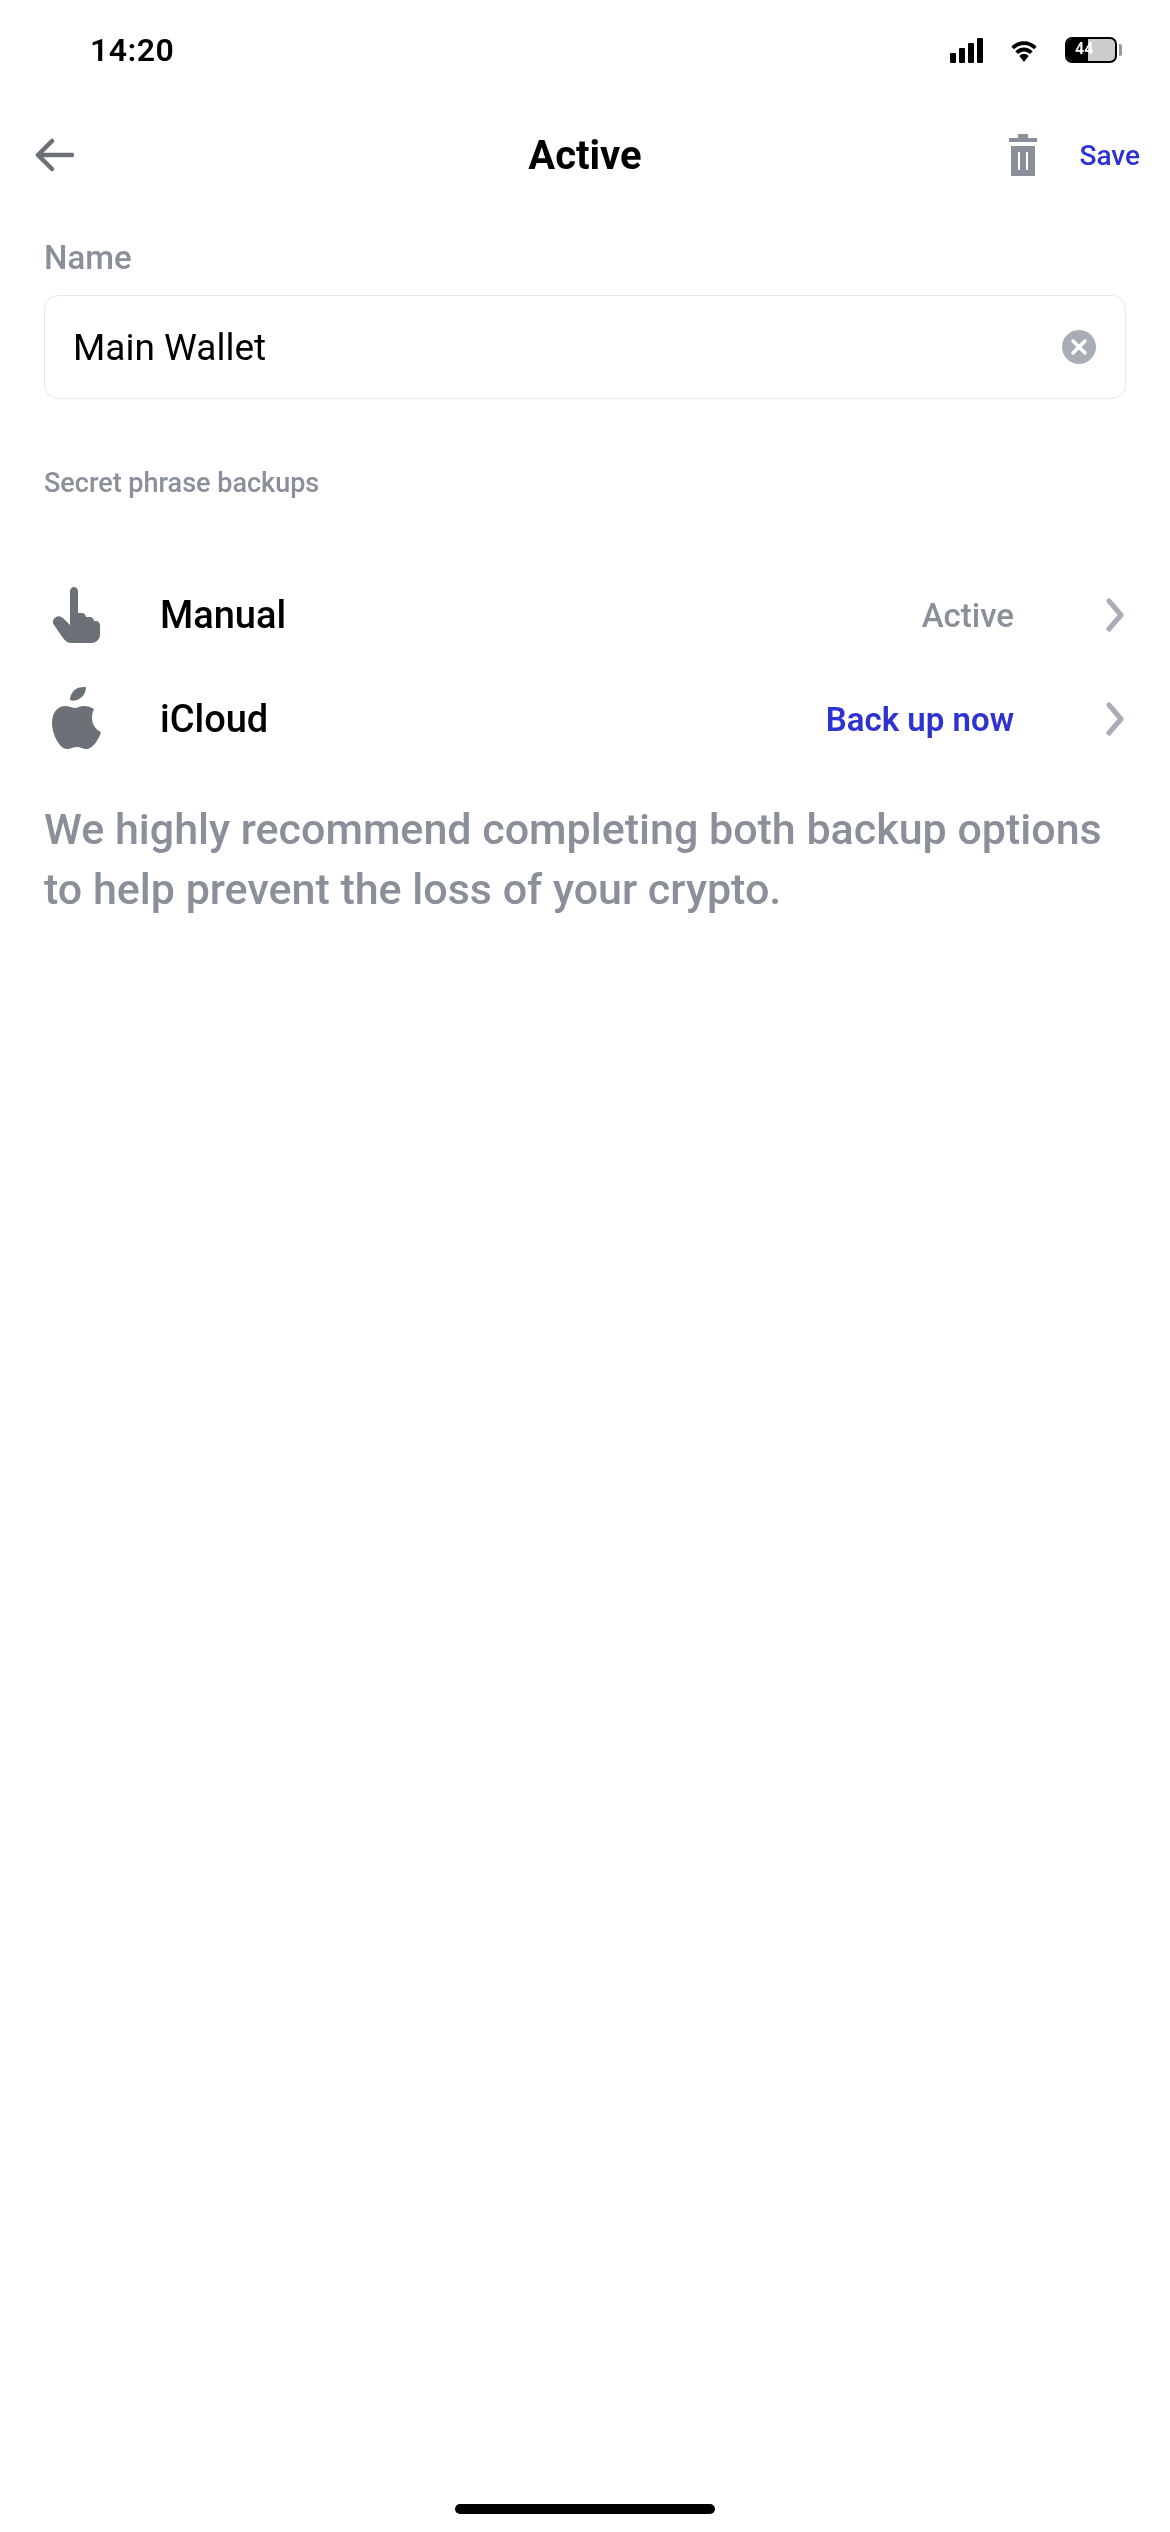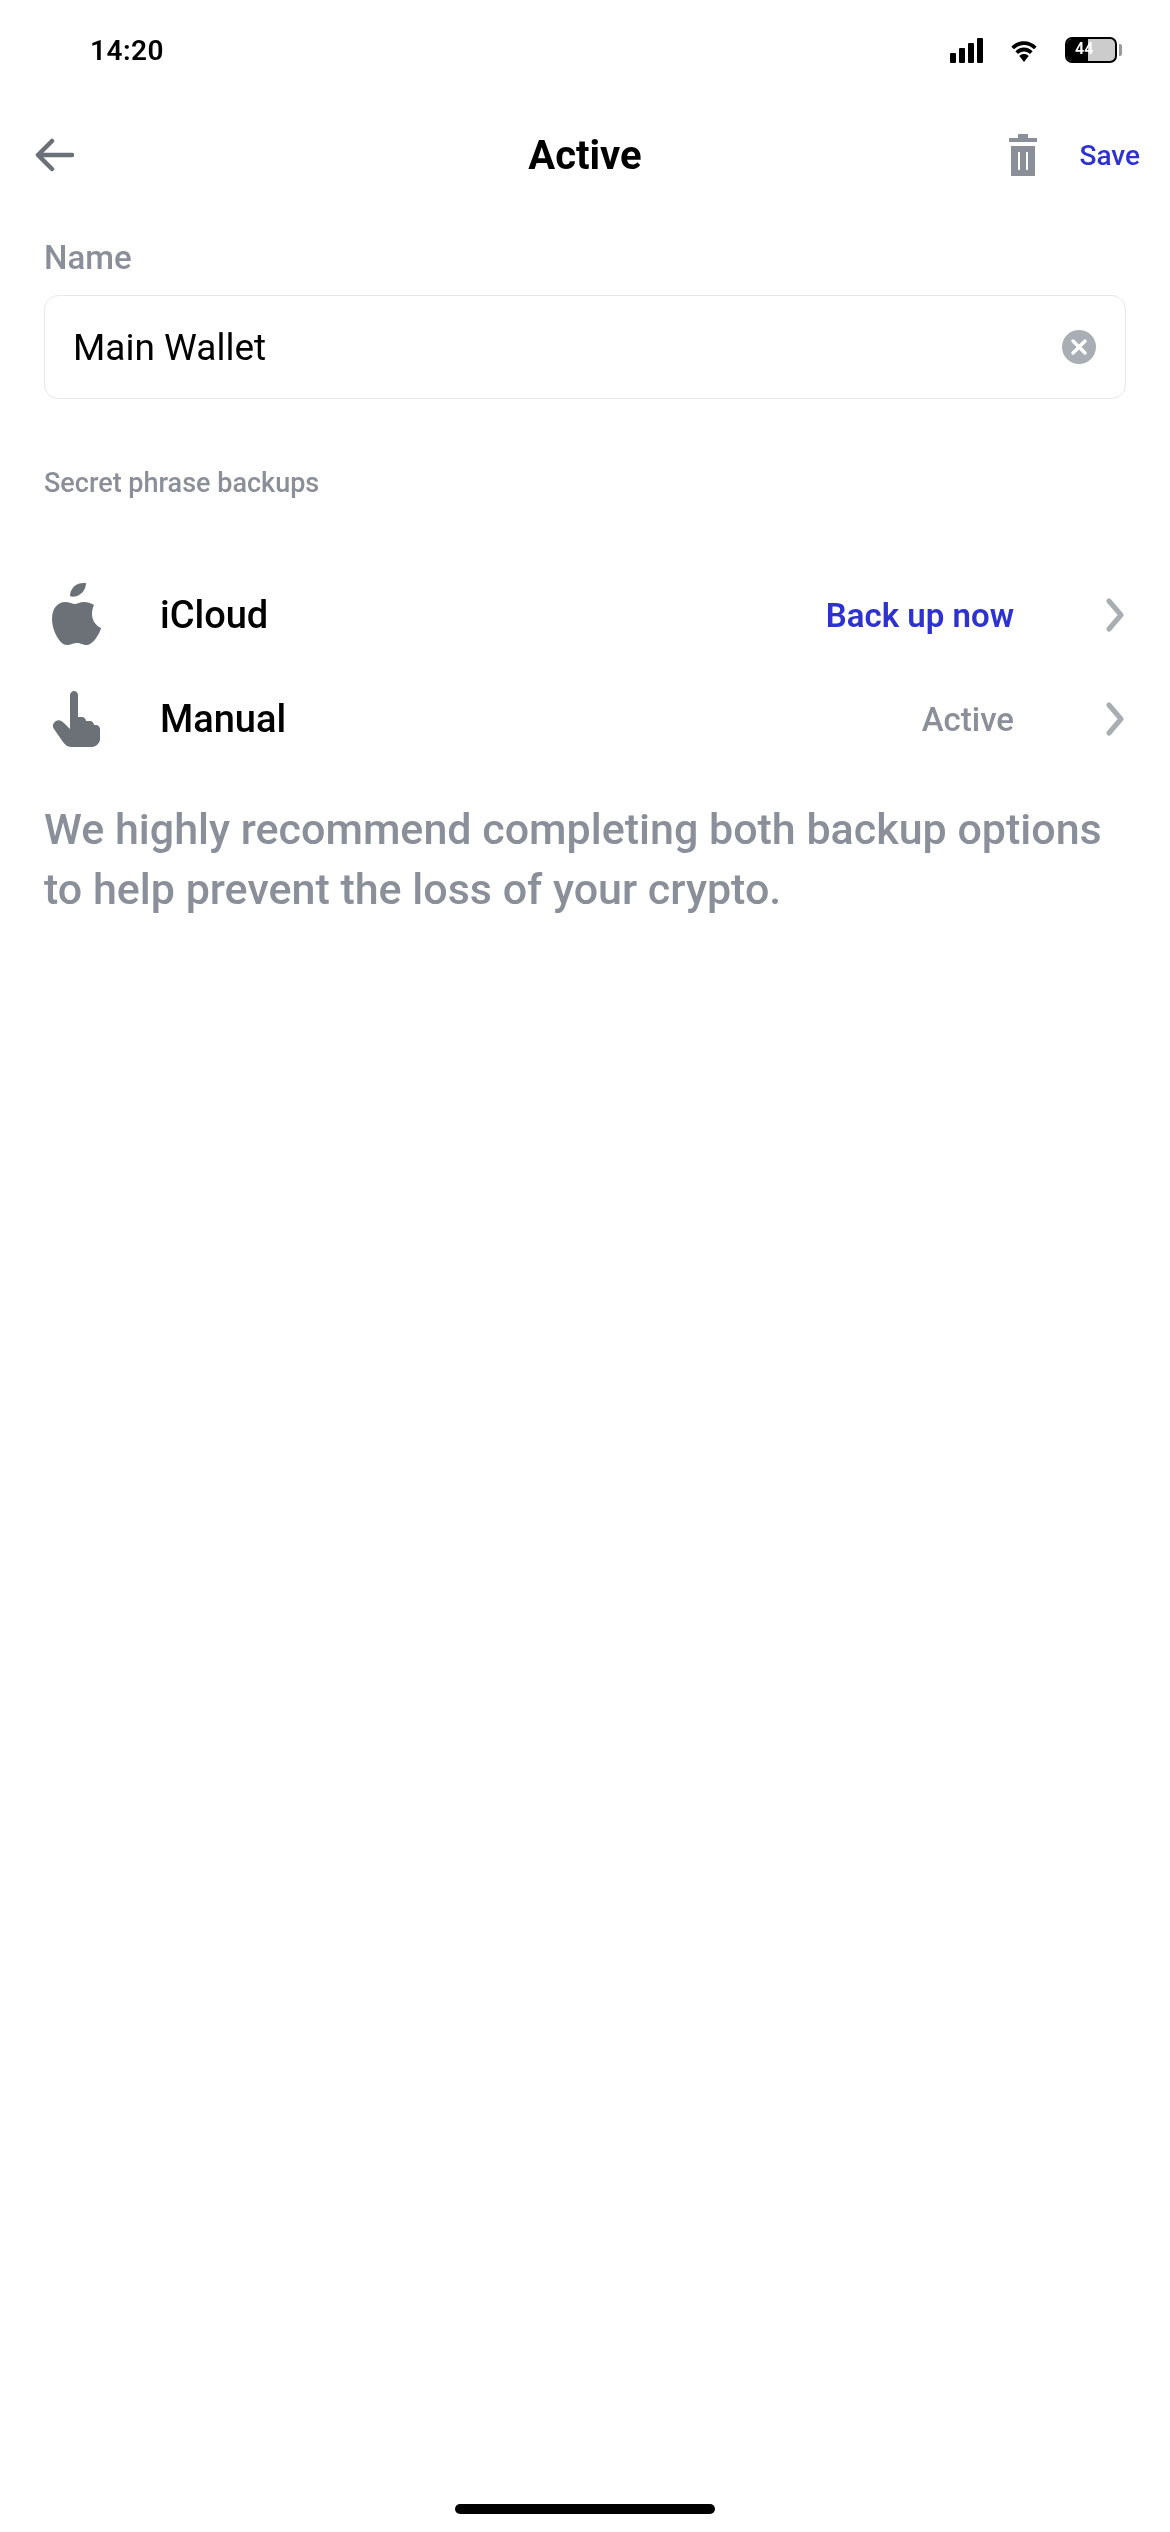--- a/index.html
+++ b/index.html
@@ -18,21 +18,21 @@
     }
     
     .status-bar {
       height: 100px;
       display: flex;
       align-items: center;
       justify-content: space-between;
       padding: 0 48px 0 90px;
     }
     .status-time {
-      font-size: 28px;
+      font-size: 32px;
       font-weight: 600;
       color: #000;
       letter-spacing: 0.5px;
     }
     .status-right {
       display: flex;
       align-items: center;
       gap: 25px;
     }
     .signal-bars {
@@ -292,41 +292,41 @@
         <circle cx="17" cy="17" r="17" fill="#a9aeb5"></circle>
         <path d="M11 11 L23 23 M23 11 L11 23" stroke="#fff" stroke-width="3.5" stroke-linecap="round"></path>
       </svg>
     </div>
   </div>
 
   <div class="section-label">Secret phrase backups</div>
 
   <div class="backup-row">
     <div class="backup-icon">
+      <svg width="48" height="56" viewBox="0 0 48 56" fill="#6b7177">
+        <path d="M18 4 C18 2 20 0 22 0 C24 0 26 2 26 4 L26 26 L30 26 C32 26 34 28 34 30 L38 30 C40 30 42 32 42 34 L44 34 C46 34 48 36 48 38 L48 48 C48 52 44 56 40 56 L20 56 C16 56 13 54 11 51 L2 38 C0 35 1 32 4 30 C7 28 10 30 12 32 L18 38 Z"></path>
+      </svg>
+    </div>
+    <div class="backup-label">Manual</div>
+    <div class="backup-status-secondary">Active</div>
+    <svg class="chevron" viewBox="0 0 20 34">
+      <path d="M3 3 L15 17 L3 31" stroke="#a9aeb5" stroke-width="5" fill="none" stroke-linecap="round" stroke-linejoin="round"></path>
+    </svg>
+  </div>
+
+  <div class="backup-row">
+    <div class="backup-icon">
       <svg width="54" height="64" viewBox="0 0 54 64" fill="#6b7177">
         <path d="M37 0 C37 5 34 10 30 12 C27 14 23 14 21 13 C21 8 24 4 27 2 C30 0 34 0 37 0 Z"></path>
         <path d="M45 22 C42 20 38 19 35 19 C31 19 28 21 26 21 C24 21 20 19 16 19 C10 19 3 24 3 36 C3 48 11 62 18 62 C22 62 24 60 28 60 C32 60 33 62 38 62 C44 62 51 50 52 45 C45 42 43 35 43 31 C43 27 44 24 45 22 Z"></path>
       </svg>
     </div>
     <div class="backup-label">iCloud</div>
     <div class="backup-status-primary">Back up now</div>
     <svg class="chevron" viewBox="0 0 20 34">
       <path d="M3 3 L15 17 L3 31" stroke="#a9aeb5" stroke-width="5" fill="none" stroke-linecap="round" stroke-linejoin="round"></path>
     </svg>
   </div>
 
-  <div class="backup-row">
-    <div class="backup-icon">
-      <svg width="48" height="56" viewBox="0 0 48 56" fill="#6b7177">
-        <path d="M18 4 C18 2 20 0 22 0 C24 0 26 2 26 4 L26 26 L30 26 C32 26 34 28 34 30 L38 30 C40 30 42 32 42 34 L44 34 C46 34 48 36 48 38 L48 48 C48 52 44 56 40 56 L20 56 C16 56 13 54 11 51 L2 38 C0 35 1 32 4 30 C7 28 10 30 12 32 L18 38 Z"></path>
-      </svg>
-    </div>
-    <div class="backup-label">Manual</div>
-    <div class="backup-status-secondary">Active</div>
-    <svg class="chevron" viewBox="0 0 20 34">
-      <path d="M3 3 L15 17 L3 31" stroke="#a9aeb5" stroke-width="5" fill="none" stroke-linecap="round" stroke-linejoin="round"></path>
-    </svg>
-  </div>
-
   <div class="hint-text">We highly recommend completing both backup options to help prevent the loss of your crypto.</div>
 </div>
 
 <div class="home-indicator"></div>
 
 </body></html>

